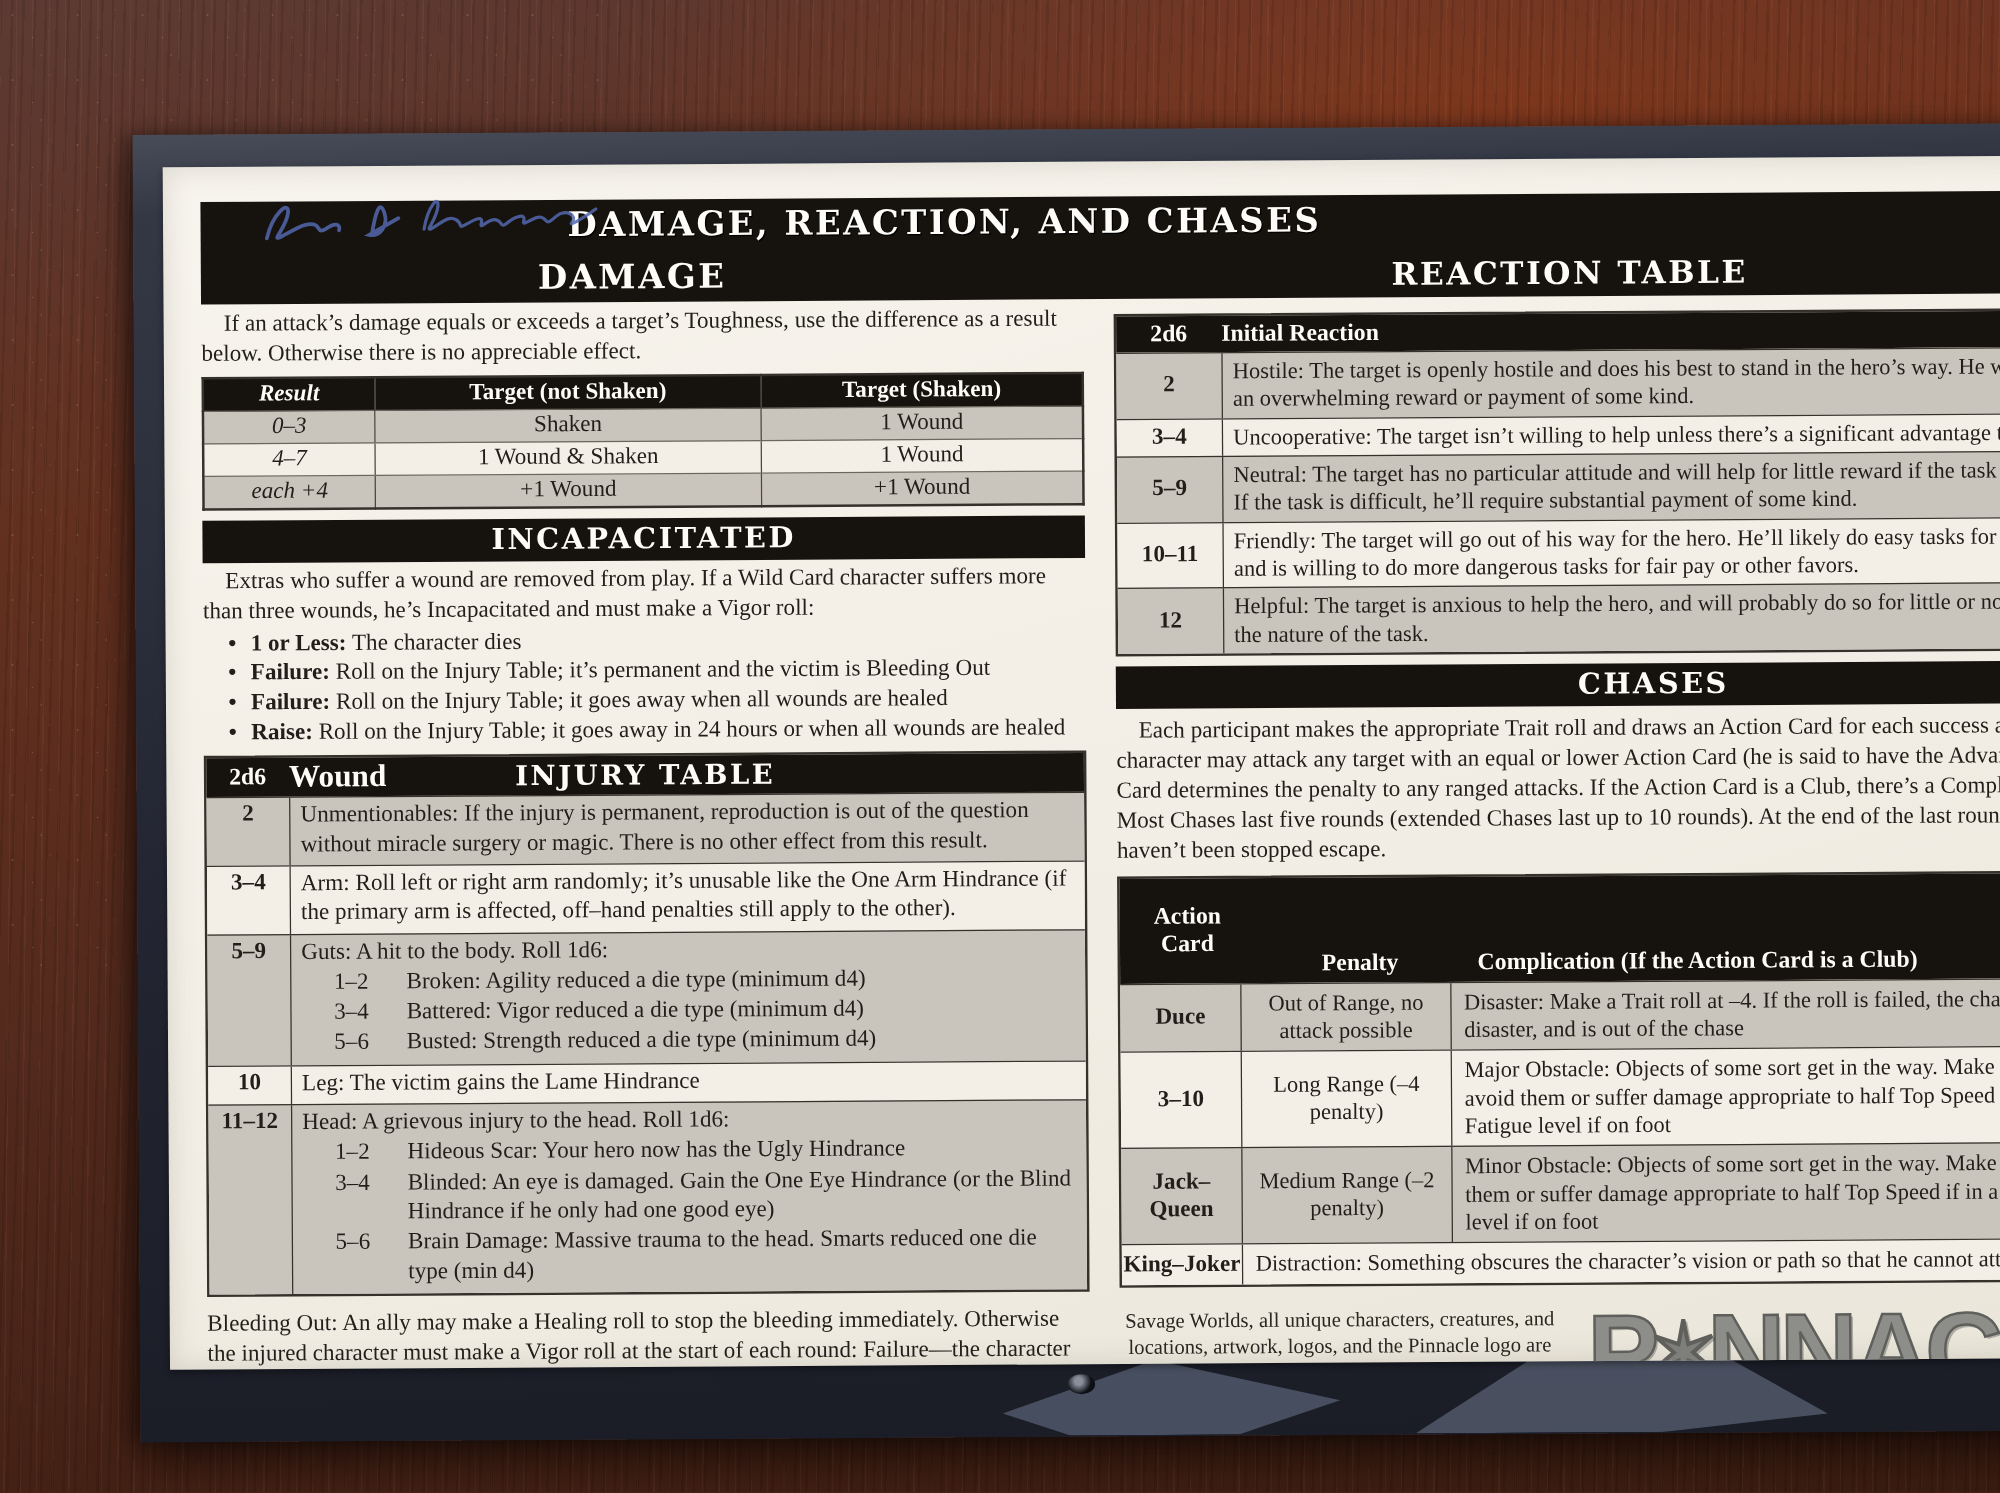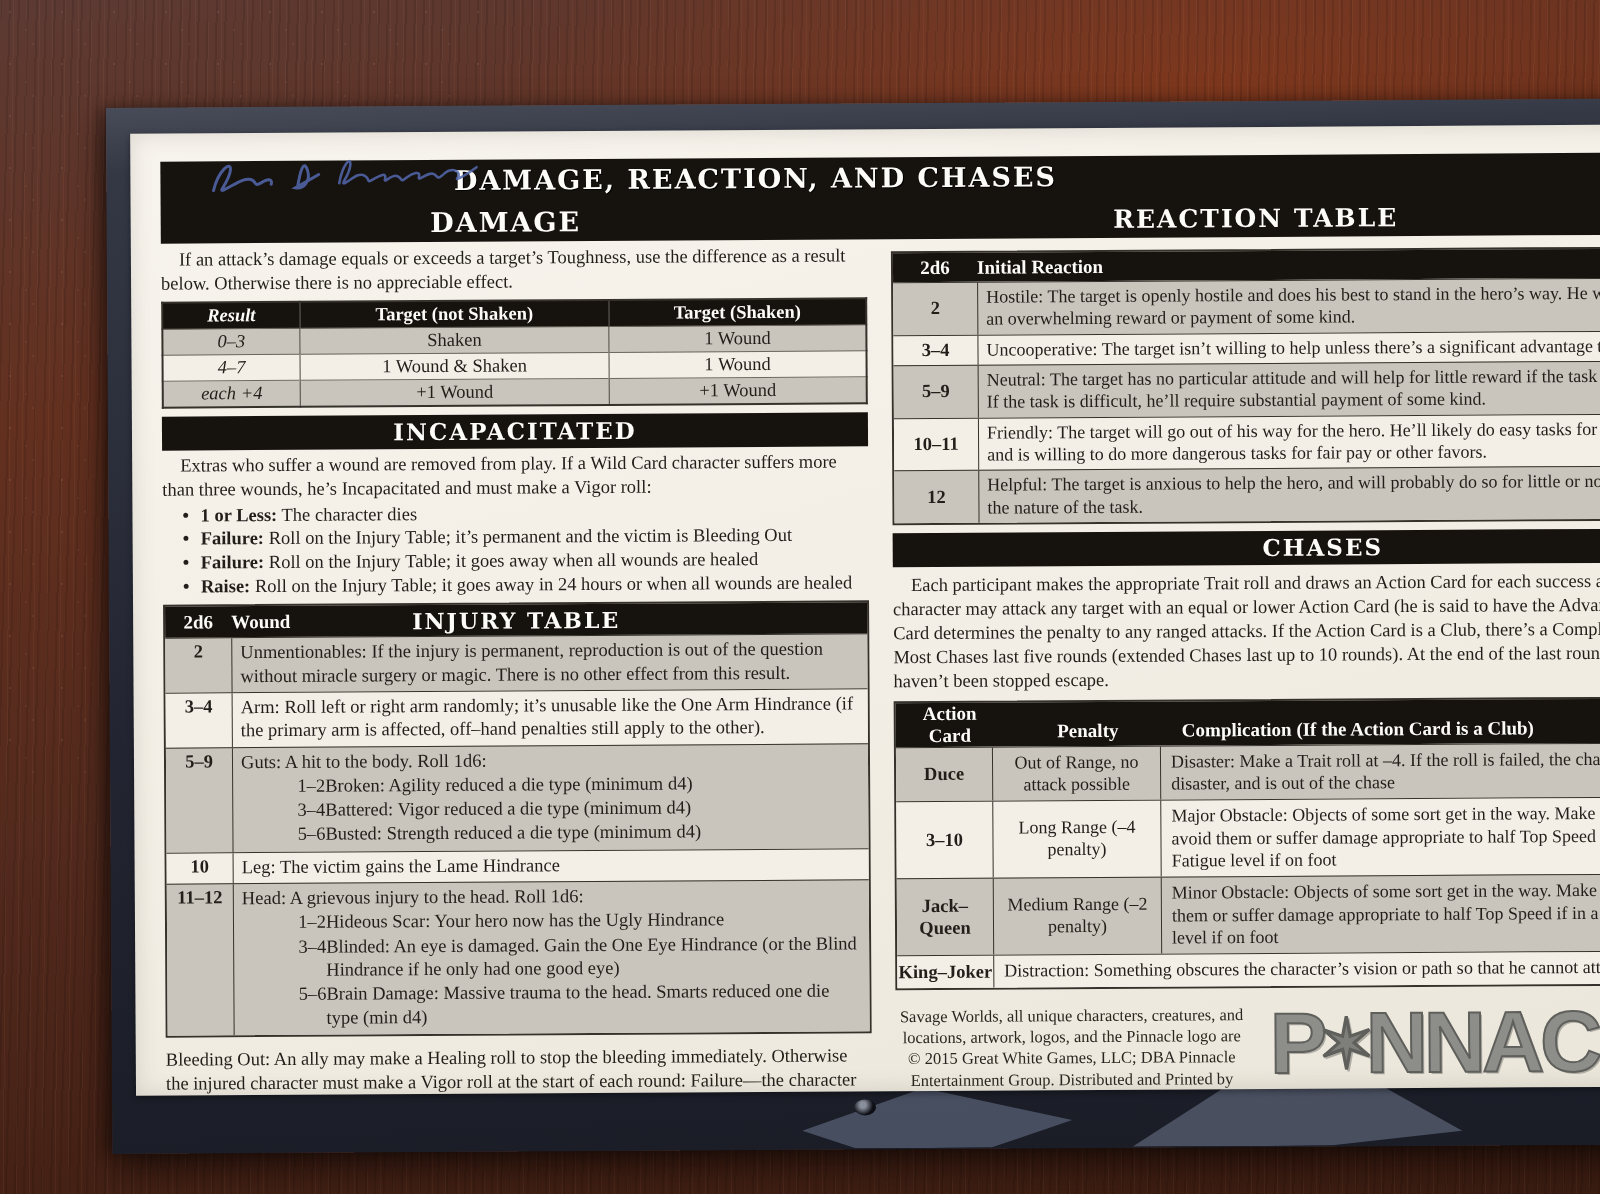--- a/index.html
+++ b/index.html
@@ -95,48 +95,48 @@
 
   .bullets{margin:2px 0 4px 20px;font-size:18.5px;line-height:1.28;}
   .bullets .row{display:flex;}
   .bullets .dot{width:18px;flex:none;font-weight:bold;}
   .blabel{font-weight:bold;}
 
   
   .injury{border:2px solid #35322c;margin-top:6px;}
   .injury-hdr{background:#16120e;color:#fdfcf8;position:relative;height:31px;display:flex;align-items:center;}
   .injury-hdr .c1{width:66px;text-align:center;font-weight:bold;font-size:19px;}
-  .injury-hdr .c2{font-weight:bold;font-size:19px;}
+  .injury-hdr .c2{font-weight:bold;font-size:25px;}
   .injury-hdr .deco-mid{position:absolute;left:0;right:0;text-align:center;font-size:22px;letter-spacing:2px;}
   .inj-row{display:flex;border-top:1.5px solid #35322c;}
   .inj-roll{width:66px;flex:none;text-align:center;font-weight:bold;font-size:18.5px;
     border-right:1.5px solid #35322c;padding-top:3px;}
   .inj-body{flex:1;padding:3px 6px 4px 8px;font-size:18.5px;line-height:1.26;}
   .sub{display:flex;margin:1px 0 1px 26px;}
-  .sub .sroll{width:58px;flex:none;text-align:right;}
+  .sub .sroll{width:58px;flex:none;}
   .sub .sname{}
   .runin{font-weight:normal;}
 
   .bleed{margin-top:10px;font-size:18.5px;line-height:1.3;width:700px;}
 
   
   .reaction{border:2px solid #35322c;margin-top:12px;width:860px;}
   .re-hdr{background:#16120e;color:#fdfcf8;display:flex;height:29px;align-items:center;font-weight:bold;font-size:19px;}
   .re-hdr .c1{width:84px;text-align:center;}
   .re-row{display:flex;border-top:1.5px solid #35322c;}
   .re-roll{width:84px;flex:none;text-align:center;font-weight:bold;font-size:18.5px;
     border-right:1.5px solid #35322c;display:flex;align-items:center;justify-content:center;}
   .re-body{flex:1;padding:3px 6px 4px 8px;font-size:18px;line-height:1.24;}
 
   .chases-para{margin-top:6px;font-size:18.5px;line-height:1.3;width:860px;}
 
   
   .action{border:2px solid #35322c;margin-top:8px;width:860px;}
   .at-hdr{background:#16120e;color:#fdfcf8;display:flex;align-items:flex-end;font-weight:bold;font-size:19px;}
-  .at-hdr .c1{width:96px;text-align:center;line-height:1.15;padding:0 6px;}
+  .at-hdr .c1{width:96px;text-align:center;line-height:1.15;padding:20px 6px;}
   .at-hdr .c2{width:168px;text-align:center;padding:4px 0;}
   .at-hdr .c3{flex:1;padding:4px 0 4px 10px;}
   .at-row{display:flex;border-top:1.5px solid #35322c;}
   .at-card{width:96px;flex:none;text-align:center;font-weight:bold;font-size:18.5px;
     border-right:1.5px solid #35322c;display:flex;align-items:center;justify-content:center;line-height:1.2;}
   .at-pen{width:168px;flex:none;text-align:center;font-size:18px;line-height:1.22;
     border-right:1.5px solid #35322c;display:flex;align-items:center;justify-content:center;padding:3px 6px;box-sizing:border-box;}
   .at-comp{flex:1;padding:4px 6px 5px 10px;font-size:18px;line-height:1.24;}
 
   .footer{display:flex;margin-top:16px;align-items:flex-start;}

